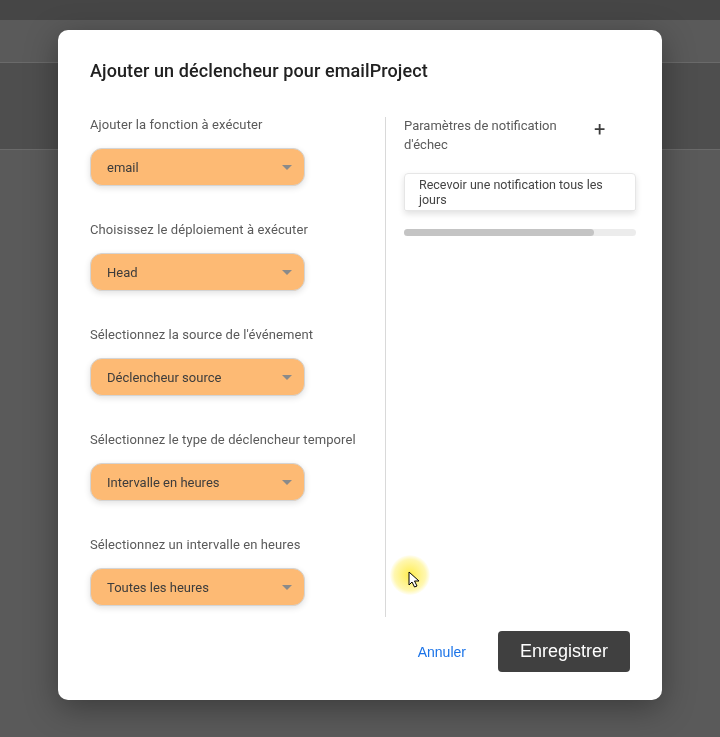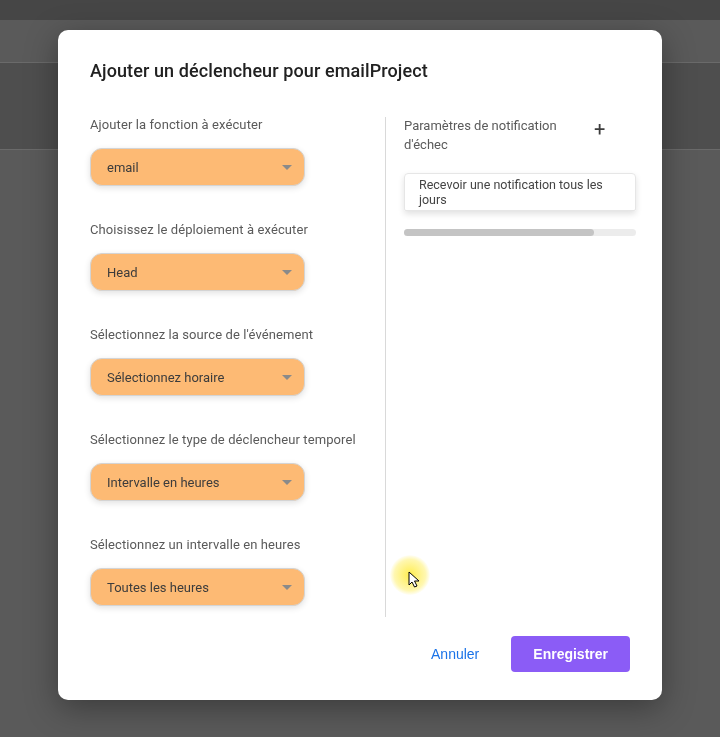--- a/index.html
+++ b/index.html
@@ -139,25 +139,25 @@
       background: transparent;
       border: none;
       color: #1a73e8;
       font-size: 14px;
       font-weight: 500;
       padding: 10px 12px;
       cursor: pointer;
       border-radius: 4px;
     }
     .btn-save {
-      background: #8b5cf6;
+      background: #404040;
       border: none;
       color: #fff;
-      font-size: 14px;
-      font-weight: 700;
+      font-size: 18px;
+      font-weight: 400;
       padding: 10px 22px;
       cursor: pointer;
       border-radius: 4px;
     }
     .cursor-highlight {
       position: absolute;
       left: 390px;
       top: 555px;
       width: 40px;
       height: 40px;
@@ -193,21 +193,21 @@
       </div>
 
       <div class="field-label">Choisissez le déploiement à exécuter</div>
       <div class="dropdown">
         <span class="dropdown-value">Head</span>
         <span class="dropdown-caret"></span>
       </div>
 
       <div class="field-label">Sélectionnez la source de l'événement</div>
       <div class="dropdown">
-        <span class="dropdown-value">Sélectionnez horaire</span>
+        <span class="dropdown-value">Déclencheur source</span>
         <span class="dropdown-caret"></span>
       </div>
 
       <div class="field-label">Sélectionnez le type de déclencheur temporel</div>
       <div class="dropdown">
         <span class="dropdown-value">Intervalle en heures</span>
         <span class="dropdown-caret"></span>
       </div>
 
       <div class="field-label">Sélectionnez un intervalle en heures</div>

